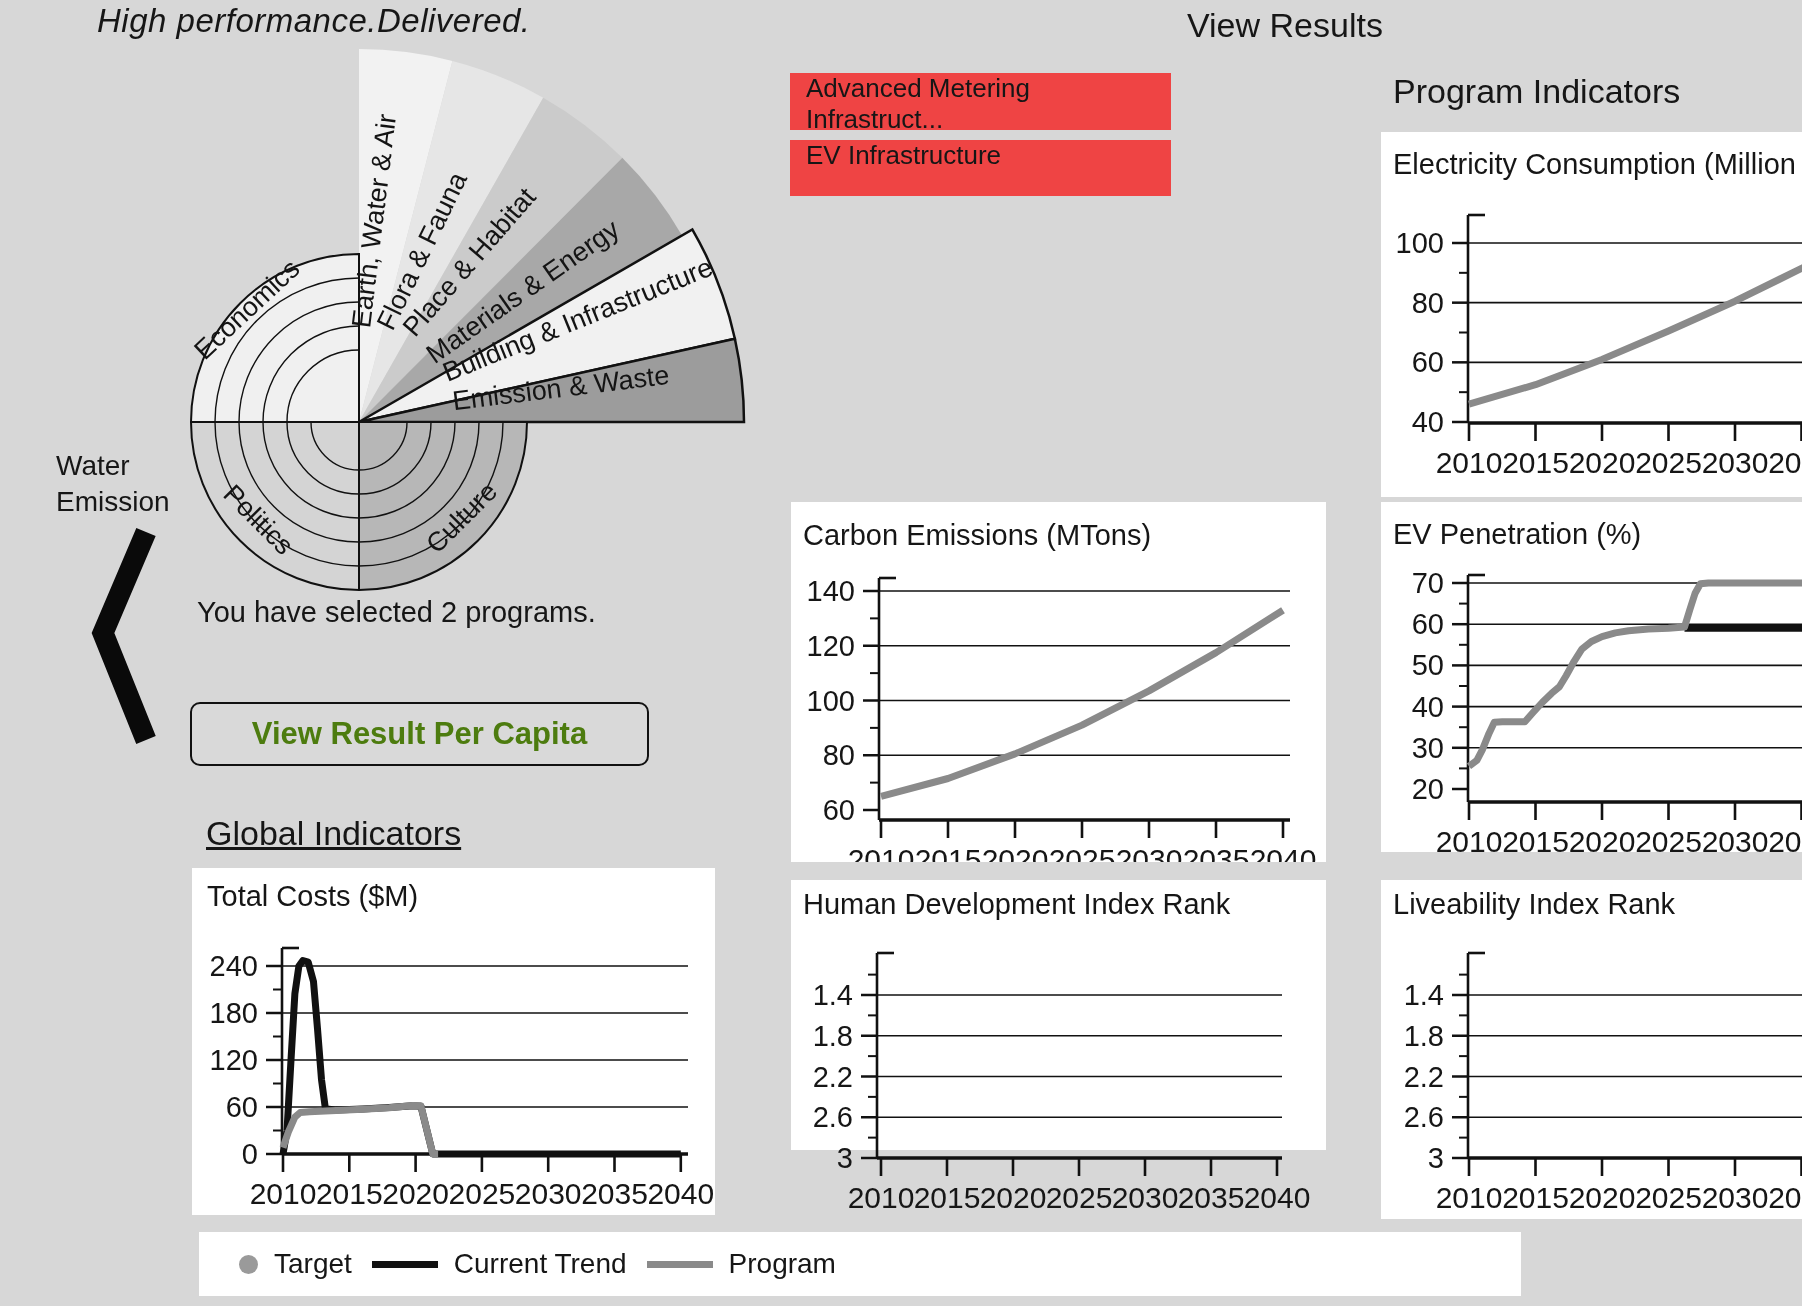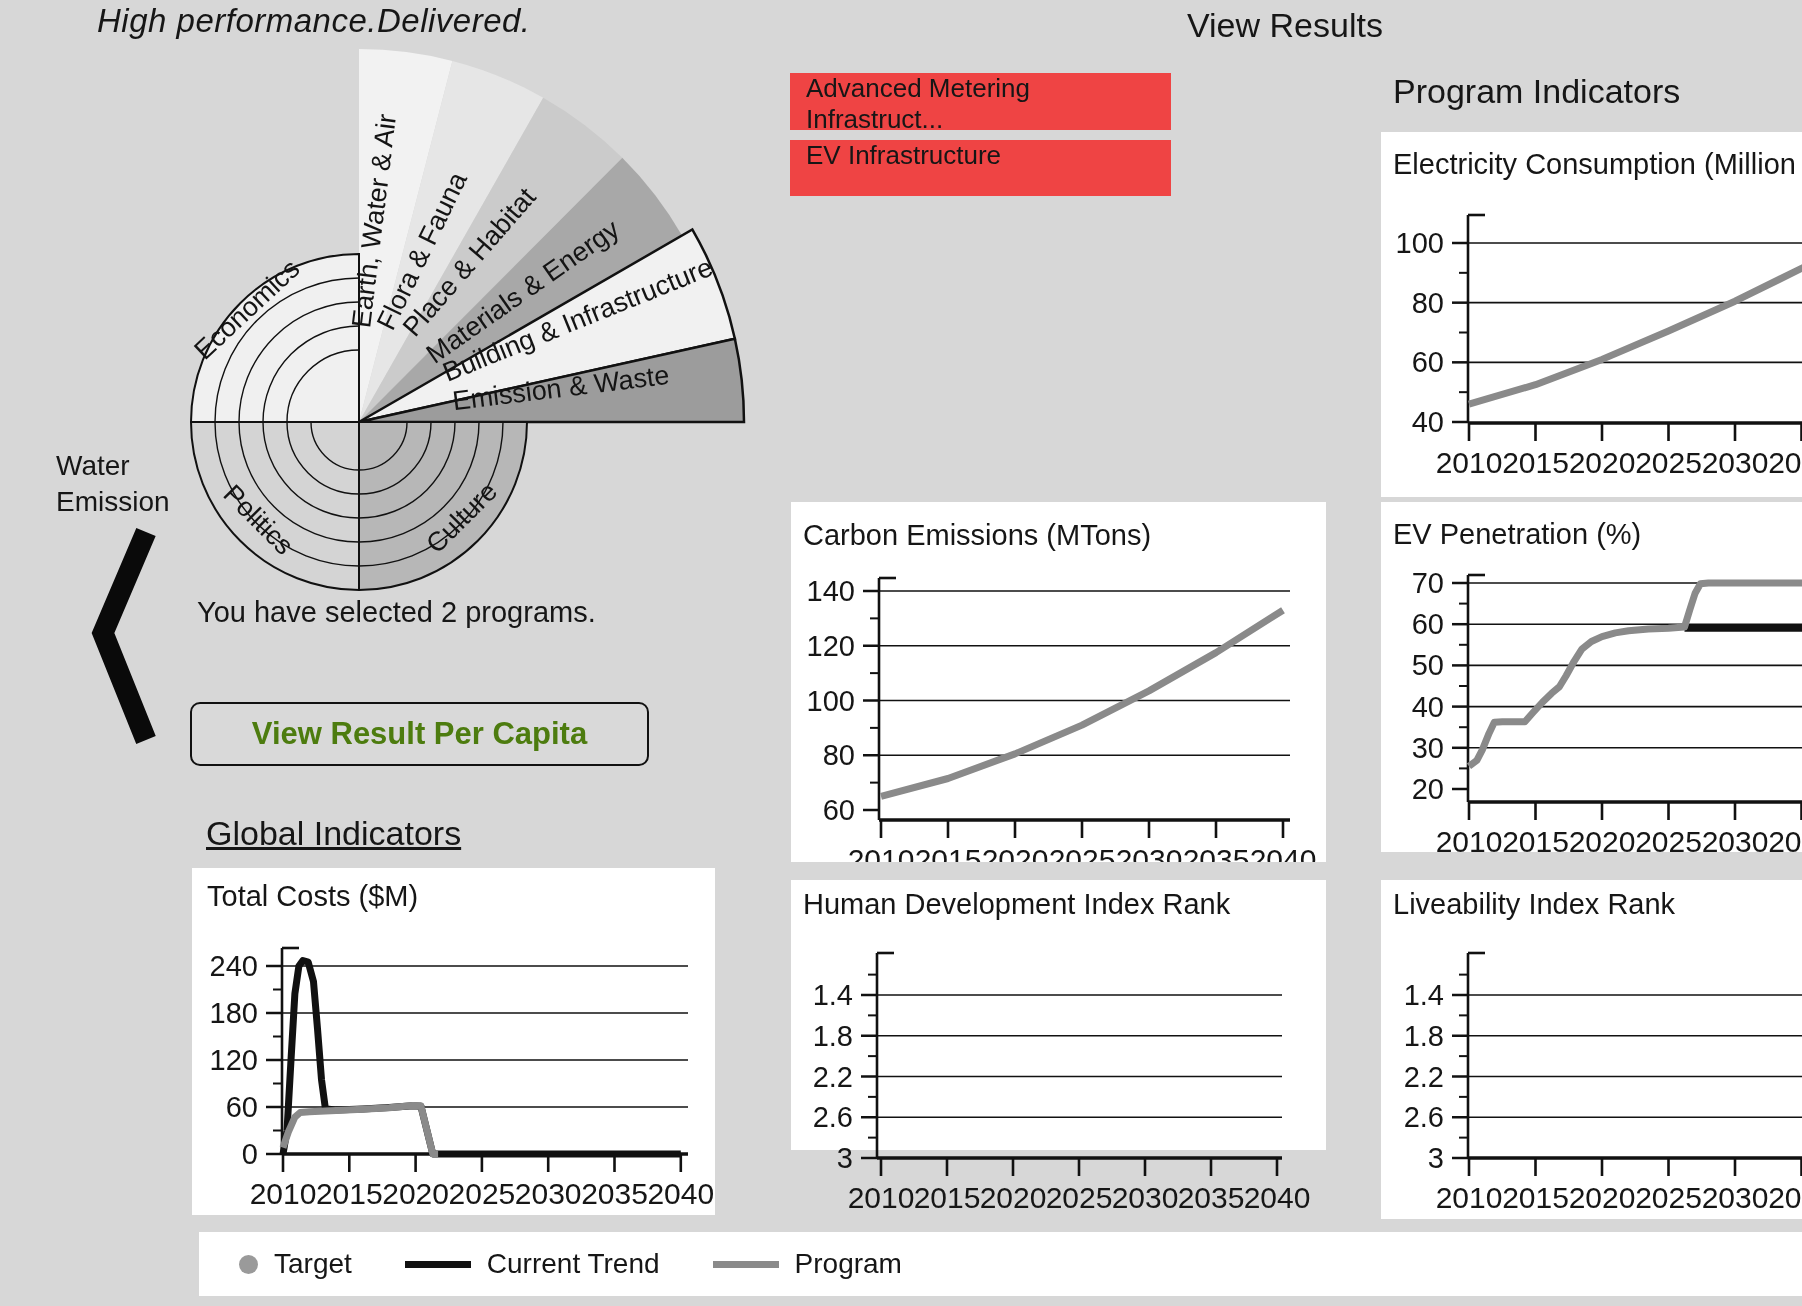--- a/index.html
+++ b/index.html
@@ -26,22 +26,22 @@
   .per-capita-btn{
     left:190px;top:702px;width:455px;height:60px;
     background:#d9d9d9;border:2.5px solid #111;border-radius:10px;
     font-size:31px;font-weight:bold;color:#4d7c0f;
     display:flex;align-items:center;justify-content:center;
     font-family:"Liberation Sans", sans-serif;cursor:pointer;
   }
   .card{position:absolute;background:#ffffff;}
   .card svg{position:absolute;left:0;top:0;}
   .legend-bar{
-    left:199px;top:1232px;width:1603px;height:64px;background:#ffffff;
-    display:flex;align-items:center;gap:53px;padding-left:40px;box-sizing:border-box;
+    left:199px;top:1232px;width:1322px;height:64px;background:#ffffff;
+    display:flex;align-items:center;gap:20px;padding-left:40px;box-sizing:border-box;
     font-size:28px;
   }
   .legend-item{display:flex;align-items:center;gap:16px;}
   .legend-dot{width:19px;height:19px;border-radius:50%;}
   .legend-line{width:66px;height:7px;}
 </style>
 </head>
 <body>
 
 <div class="abs slogan">High performance.Delivered.</div>

